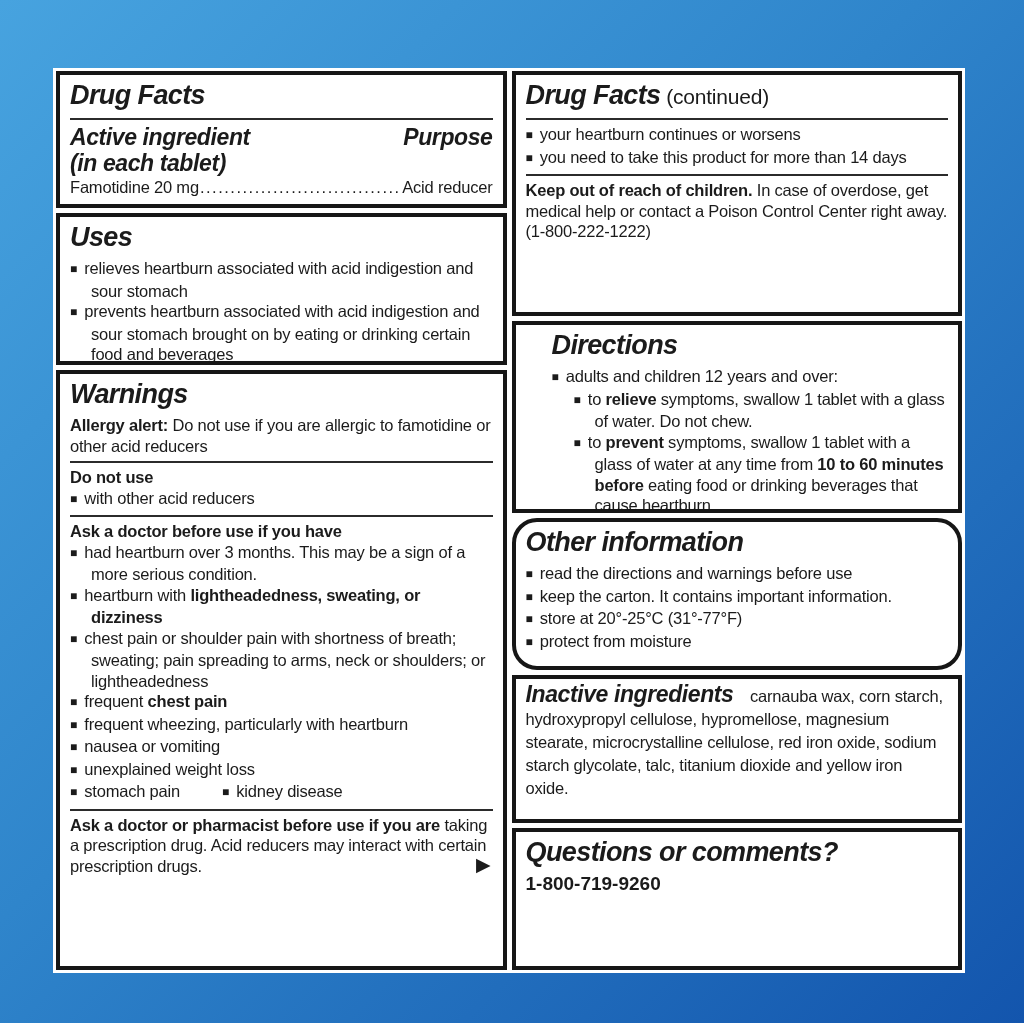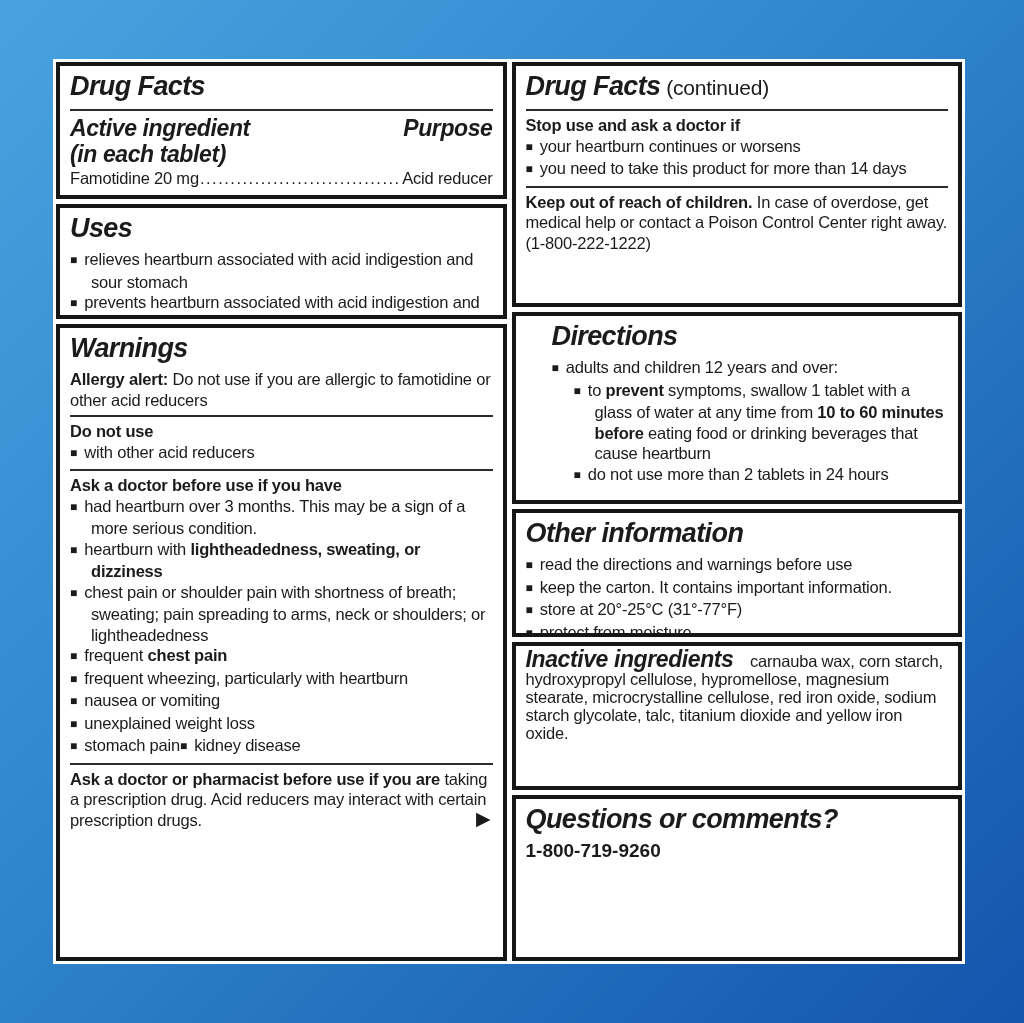--- a/index.html
+++ b/index.html
@@ -4,62 +4,62 @@
 <style>
   * { box-sizing: border-box; margin: 0; padding: 0; }
   html, body { width: 1024px; height: 1023px; overflow: hidden; }
   body {
     position: relative;
     background: linear-gradient(135deg, #47a3df 0%, #2f85cb 45%, #1355ad 100%);
     font-family: "Liberation Sans", "DejaVu Sans", sans-serif;
     color: #1b1b1b;
   }
   .panel {
-    position: absolute; left: 53px; top: 59px;
+    position: absolute; left: 53px; top: 68px;
     width: 912px; height: 905px;
     background: #ffffff; padding: 3px;
     display: flex; gap: 5px;
   }
   .col { flex: 1; display: flex; flex-direction: column; gap: 5px; min-width: 0; }
   .box {
     border: 4px solid #161616; background: #ffffff;
     padding: 4px 10px 6px;
     font-size: 16.5px; line-height: 20.5px; letter-spacing: -0.2px;
     overflow: hidden;
   }
   [data-name="section-active-ingredient"] { height: 137px; }
-  [data-name="section-uses"] { height: 115px; }
+  [data-name="section-uses"] { height: 152px; }
   [data-name="section-warnings"] { flex: 1; }
   [data-name="section-continued"] { height: 245px; }
   [data-name="section-directions"] { height: 192px; padding-left: 36px; }
-  [data-name="section-other-information"] { height: 128px; }
+  [data-name="section-other-information"] { height: 152px; border-radius: 25px; }
   [data-name="section-inactive-ingredients"] { height: 148px; }
   [data-name="section-questions"] { flex: 1; }
 
   .title { margin: 1px 0 3px; line-height: 30px; }
   .h1 { font-size: 27px; font-weight: bold; font-style: italic; letter-spacing: -0.6px; }
   .h1r { font-size: 21px; font-weight: normal; font-style: normal; letter-spacing: -0.2px; }
   .h2 { font-size: 23px; font-weight: bold; font-style: italic; letter-spacing: -0.4px; display: block; line-height: 26px; }
   .h2i { font-size: 23px; font-weight: bold; font-style: italic; letter-spacing: -0.4px; padding-right: 12px; }
   .b { font-weight: bold; }
   .phone { font-size: 19px; letter-spacing: 0; }
   .rule { border-top: 2px solid #2b2b2b; margin: 5px 0 4px; }
   .para { position: relative; }
   .para.phone-line { margin-top: 4px; }
   .bullet { padding-left: 21px; text-indent: -21px; }
   .bullet .marker { font-size: 12px; margin-right: 7px; position: relative; top: -1px; letter-spacing: 0; }
   .lvl2 { margin-left: 22px; }
-  .bulletrow { display: flex; }
+  .bulletrow { display: flex; gap: 42px; }
   .bulletrow .bullet { padding-left: 0; text-indent: 0; }
   .twocol { position: relative; margin-top: 3px; }
   .tc-right { position: absolute; right: 0; top: 0; }
   .dotrow { display: flex; align-items: baseline; white-space: nowrap; margin-top: 1px; }
   .dots { flex: 1; overflow: hidden; letter-spacing: 1.5px; margin: 0 1px; }
   .arrow { position: absolute; right: 2px; bottom: 1px; font-size: 19px; letter-spacing: 0; }
-  .inactive-body { line-height: 18px; }
+  .inactive-body { line-height: 23px; }
 </style>
 </head>
 <body data-name="background">
 
 <div class="panel" data-name="drug-facts-label">
   <div class="col" data-name="left-column">
       <section class="box" data-name="section-active-ingredient">
         <div class="title" data-name="drug-facts-title"><span class="h1" data-name="text-run">Drug Facts</span></div>
         <div class="rule" data-name="divider"></div>
         <div class="twocol" data-name="ingredient-purpose-header">
@@ -106,29 +106,29 @@
           <span class="bullet" data-name="bullet-item"><span class="marker" data-name="square-bullet-icon">■</span><span data-name="text-run">kidney disease</span></span>
         </div>
         <div class="rule" data-name="divider"></div>
         <p class="para" data-name="text-paragraph"><span class="b" data-name="text-run">Ask a doctor or pharmacist before use if you are</span><span data-name="text-run"> taking a prescription drug. Acid reducers may interact with certain prescription drugs.</span><span class="arrow" data-name="continue-arrow-icon">▶</span></p>
       </section>
     </div>
   <div class="col" data-name="right-column">
       <section class="box" data-name="section-continued">
         <div class="title" data-name="drug-facts-continued-title"><span class="h1" data-name="text-run">Drug Facts</span><span class="h1r" data-name="text-run"> (continued)</span></div>
         <div class="rule" data-name="divider"></div>
-        <p class="para" data-name="text-paragraph"><span class="b" data-name="text-run">Stop use and ask a doctor if</span></p>
         <div class="bullet lvl1" data-name="bullet-item"><span class="marker" data-name="square-bullet-icon">■</span><span data-name="text-run">your heartburn continues or worsens</span></div>
         <div class="bullet lvl1" data-name="bullet-item"><span class="marker" data-name="square-bullet-icon">■</span><span data-name="text-run">you need to take this product for more than 14 days</span></div>
         <div class="rule" data-name="divider"></div>
         <p class="para" data-name="text-paragraph"><span class="b" data-name="text-run">Keep out of reach of children.</span><span data-name="text-run"> In case of overdose, get medical help or contact a Poison Control Center right away. (1-800-222-1222)</span></p>
       </section>
       <section class="box" data-name="section-directions">
         <div class="title" data-name="directions-title"><span class="h1" data-name="text-run">Directions</span></div>
         <div class="bullet lvl1" data-name="bullet-item"><span class="marker" data-name="square-bullet-icon">■</span><span data-name="text-run">adults and children 12 years and over:</span></div>
+        <div class="bullet lvl2" data-name="bullet-item"><span class="marker" data-name="square-bullet-icon">■</span><span data-name="text-run">to </span><span class="b" data-name="text-run">relieve</span><span data-name="text-run"> symptoms, swallow 1 tablet with a glass of water. Do not chew.</span></div>
         <div class="bullet lvl2" data-name="bullet-item"><span class="marker" data-name="square-bullet-icon">■</span><span data-name="text-run">to </span><span class="b" data-name="text-run">prevent</span><span data-name="text-run"> symptoms, swallow 1 tablet with a glass of water at any time from </span><span class="b" data-name="text-run">10 to 60 minutes before</span><span data-name="text-run"> eating food or drinking beverages that cause heartburn</span></div>
         <div class="bullet lvl2" data-name="bullet-item"><span class="marker" data-name="square-bullet-icon">■</span><span data-name="text-run">do not use more than 2 tablets in 24 hours</span></div>
         <div class="bullet lvl1" data-name="bullet-item"></div>
       </section>
       <section class="box" data-name="section-other-information">
         <div class="title" data-name="other-information-title"><span class="h1" data-name="text-run">Other information</span></div>
         <div class="bullet lvl1" data-name="bullet-item"><span class="marker" data-name="square-bullet-icon">■</span><span data-name="text-run">read the directions and warnings before use</span></div>
         <div class="bullet lvl1" data-name="bullet-item"><span class="marker" data-name="square-bullet-icon">■</span><span data-name="text-run">keep the carton. It contains important information.</span></div>
         <div class="bullet lvl1" data-name="bullet-item"><span class="marker" data-name="square-bullet-icon">■</span><span data-name="text-run">store at 20°-25°C (31°-77°F)</span></div>
         <div class="bullet lvl1" data-name="bullet-item"><span class="marker" data-name="square-bullet-icon">■</span><span data-name="text-run">protect from moisture</span></div>

